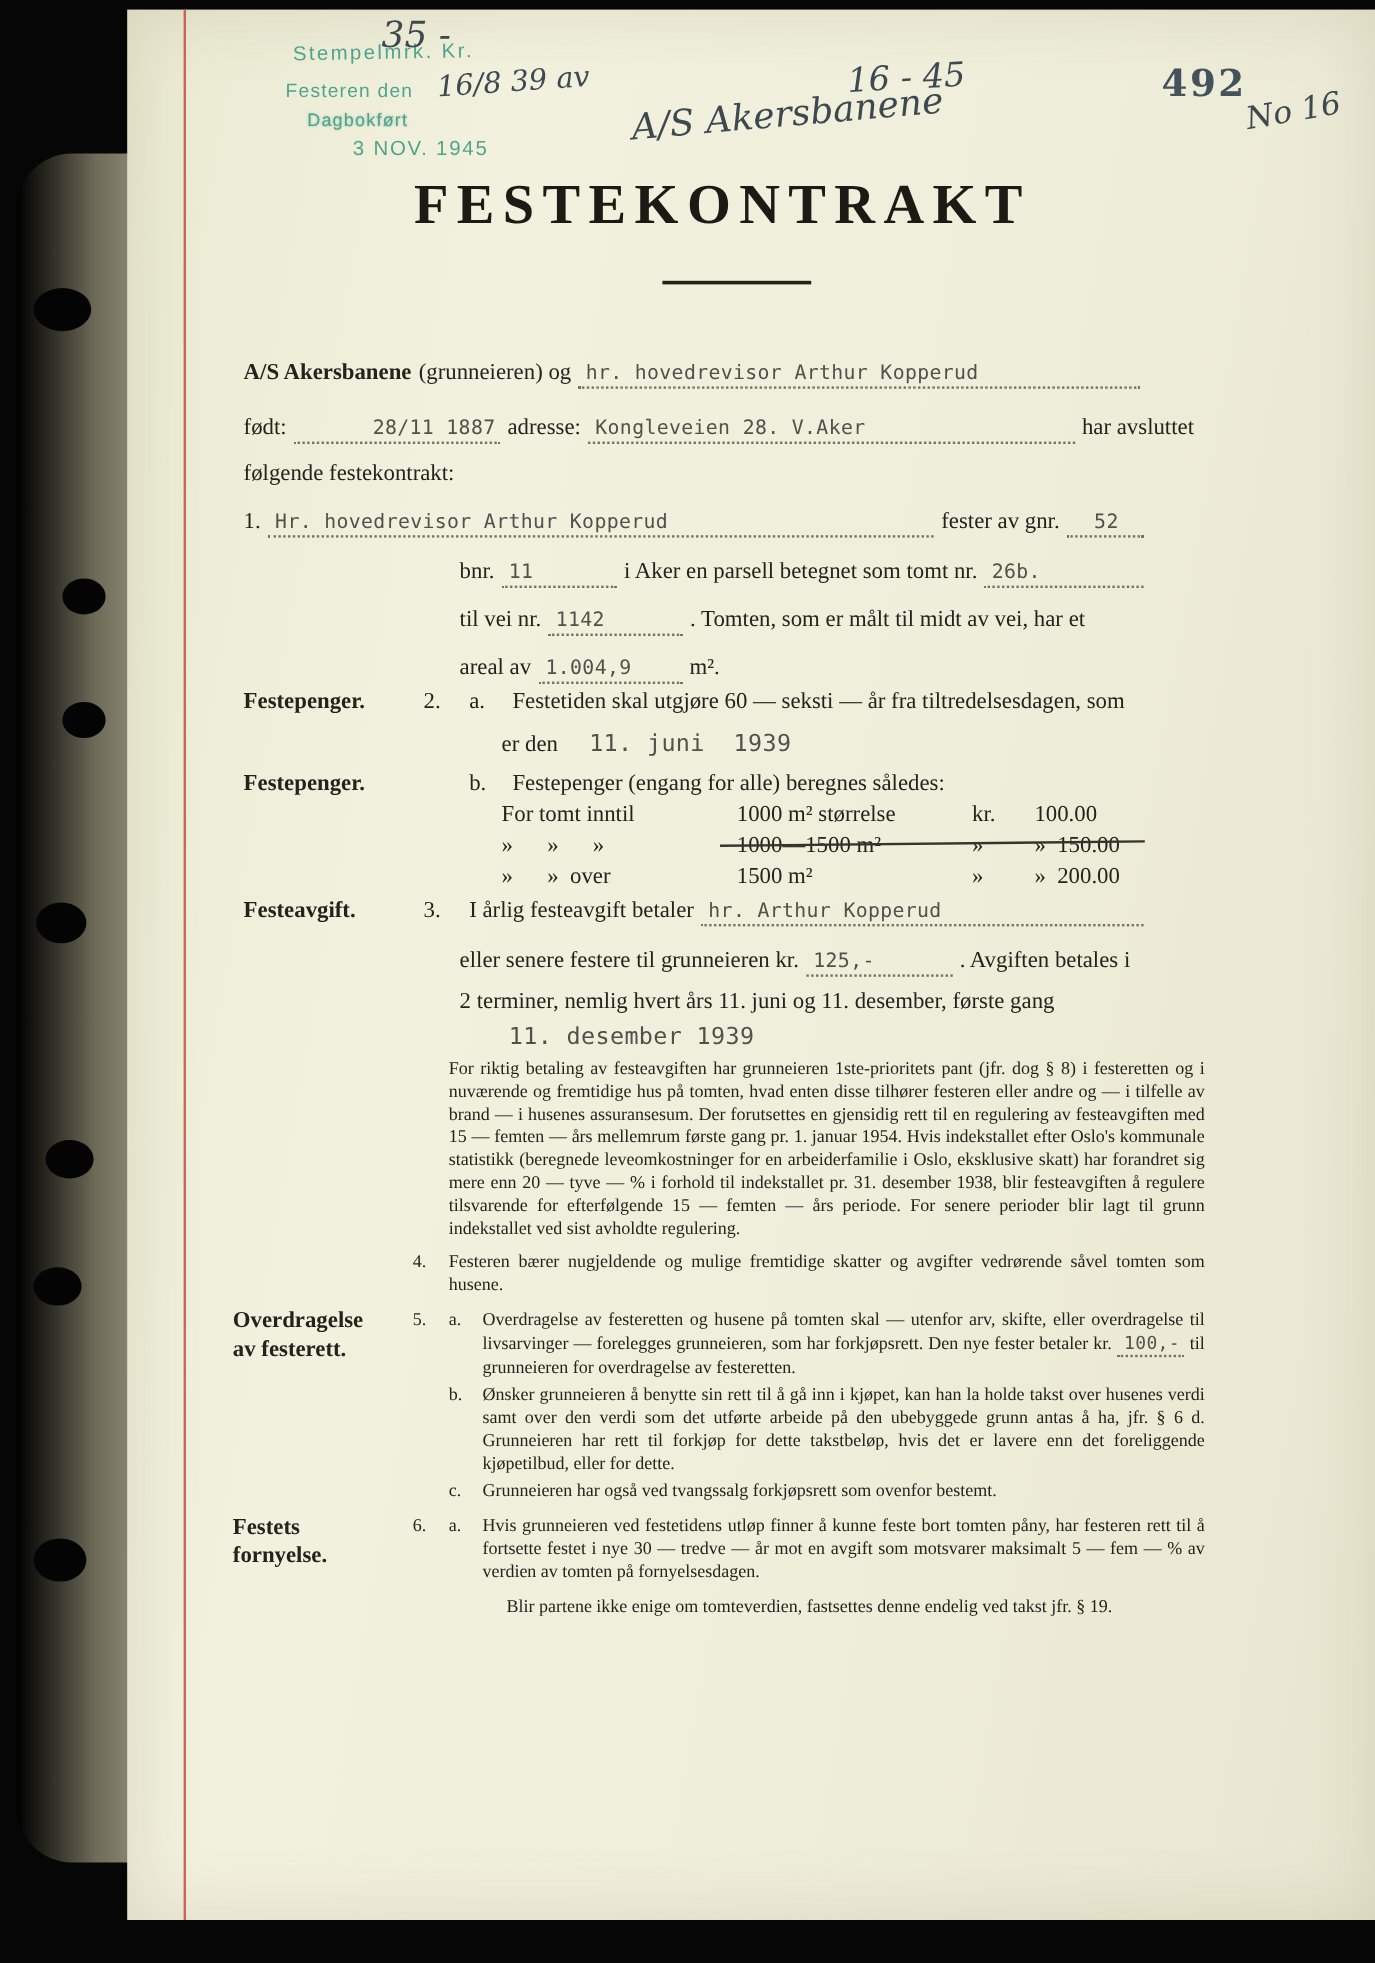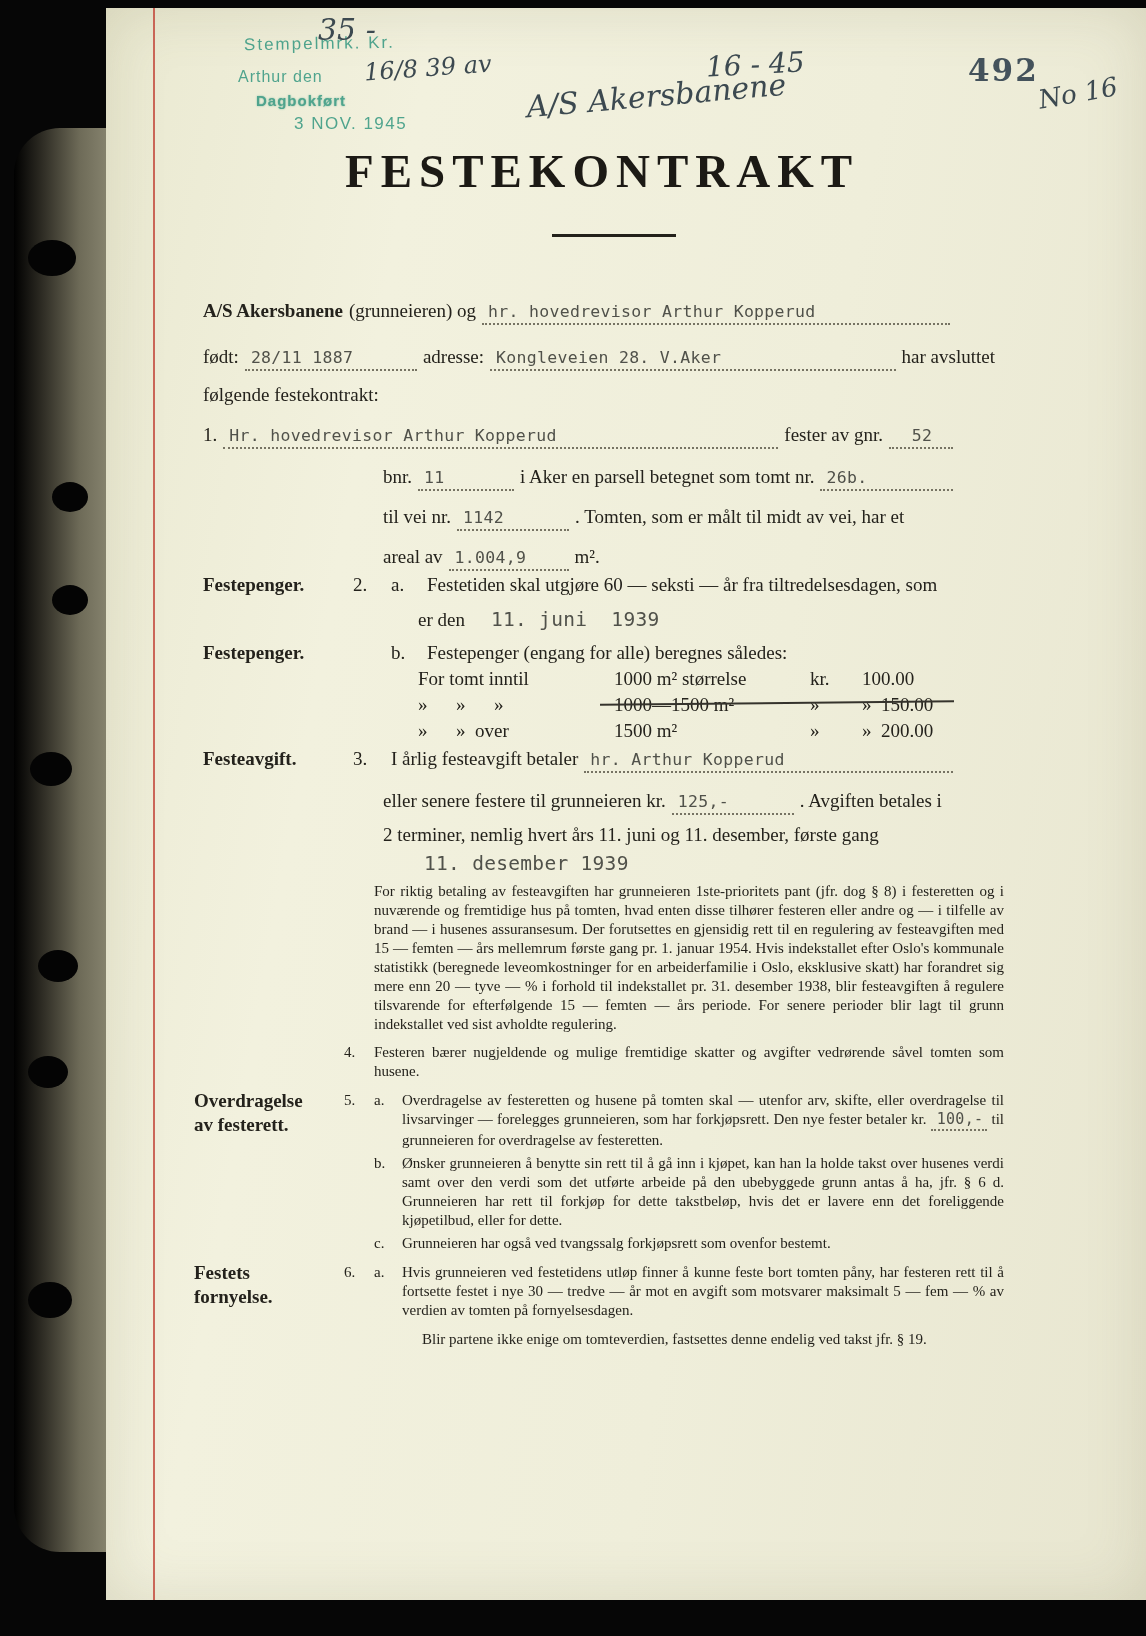--- a/index.html
+++ b/index.html
@@ -70,42 +70,42 @@
 <div class="hole" style="left:30px; top:752px; width:42px; height:34px;"></div>
 <div class="hole" style="left:38px; top:950px; width:40px; height:32px;"></div>
 <div class="hole" style="left:28px; top:1056px; width:40px; height:32px;"></div>
 <div class="hole" style="left:28px; top:1282px; width:44px; height:36px;"></div>
 
 <div class="paper">
   <div class="red-line"></div>
 
   <div class="abs stamp" style="left:138px; top:26px; font-size:17px; letter-spacing:2px; transform:rotate(-1deg);">Stempelmrk. Kr.</div>
   <div class="abs hw" style="left:212px; top:4px; font-size:30px;">35 -</div>
-  <div class="abs stamp" style="left:132px; top:60px; font-size:16px; letter-spacing:1px;">Arthur den</div>
+  <div class="abs stamp" style="left:132px; top:60px; font-size:16px; letter-spacing:1px;">Festeren den</div>
   <div class="abs hw" style="left:258px; top:46px; font-size:24px; transform:rotate(-4deg);">16/8 39 av</div>
-  <div class="abs stamp" style="left:150px; top:84px; font-size:15px; font-weight:bold; letter-spacing:1px; text-shadow:0 0 2px rgba(62,156,134,.7);">Dagbokført</div>
+  <div class="abs stamp" style="left:150px; top:84px; font-size:15px; font-weight:normal; letter-spacing:1px; text-shadow:0 0 2px rgba(62,156,134,.7);">Dagbokført</div>
   <div class="abs stamp" style="left:188px; top:106px; font-size:17px; letter-spacing:1.5px;">3 NOV. 1945</div>
   <div class="abs hw" style="left:600px; top:40px; font-size:28px; transform:rotate(-3deg);">16 - 45</div>
   <div class="abs hw" style="left:420px; top:70px; font-size:30px; transform:rotate(-5deg);">A/S Akersbanene</div>
   <div class="abs" style="left:862px; top:44px; font-size:31px; font-weight:600; letter-spacing:2px; color:#44525b; font-family:'DejaVu Serif', serif;">492</div>
   <div class="abs hw" style="left:932px; top:70px; font-size:26px; transform:rotate(-10deg);">No 16</div>
 
   <div class="abs" style="left:0; top:136px; width:1040px;">
     <h1 class="title">FESTEKONTRAKT</h1>
   </div>
   <div class="abs title-rule" style="left:446px; top:226px;"></div>
 
   <div class="row abs" style="left:97px; top:292px; width:747px;">
     <span class="b">A/S Akersbanene</span>
     <span>(grunneieren) og</span>
     <span class="tw fill-grow">hr. hovedrevisor Arthur Kopperud</span>
   </div>
   <div class="row abs" style="left:97px; top:338px; width:792px;">
     <span>født:</span>
-    <span class="tw fill" style="flex:0 0 172px; text-align:left;">28/11 1887</span>
+    <span class="tw fill" style="flex:0 0 172px; text-align:right;">28/11 1887</span>
     <span>adresse:</span>
     <span class="tw fill-grow">Kongleveien 28. V.Aker</span>
     <span>har avsluttet</span>
   </div>
   <div class="abs body19" style="left:97px; top:376px;">følgende festekontrakt:</div>
 
   <div class="row abs" style="left:97px; top:416px; width:750px;">
     <span>1.</span>
     <span class="tw fill-grow">Hr. hovedrevisor Arthur Kopperud</span>
     <span>fester av gnr.</span>

